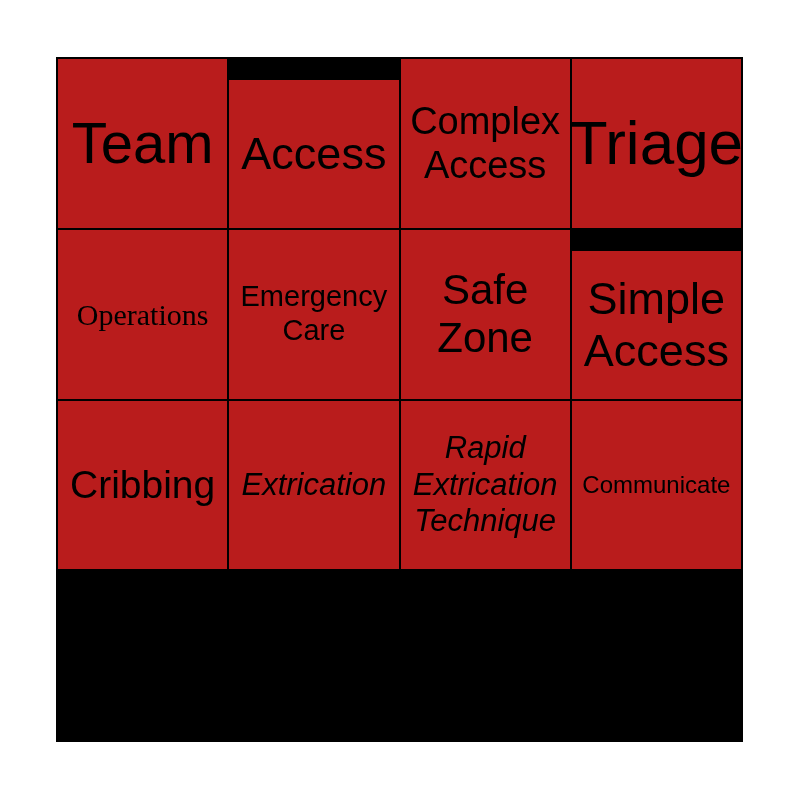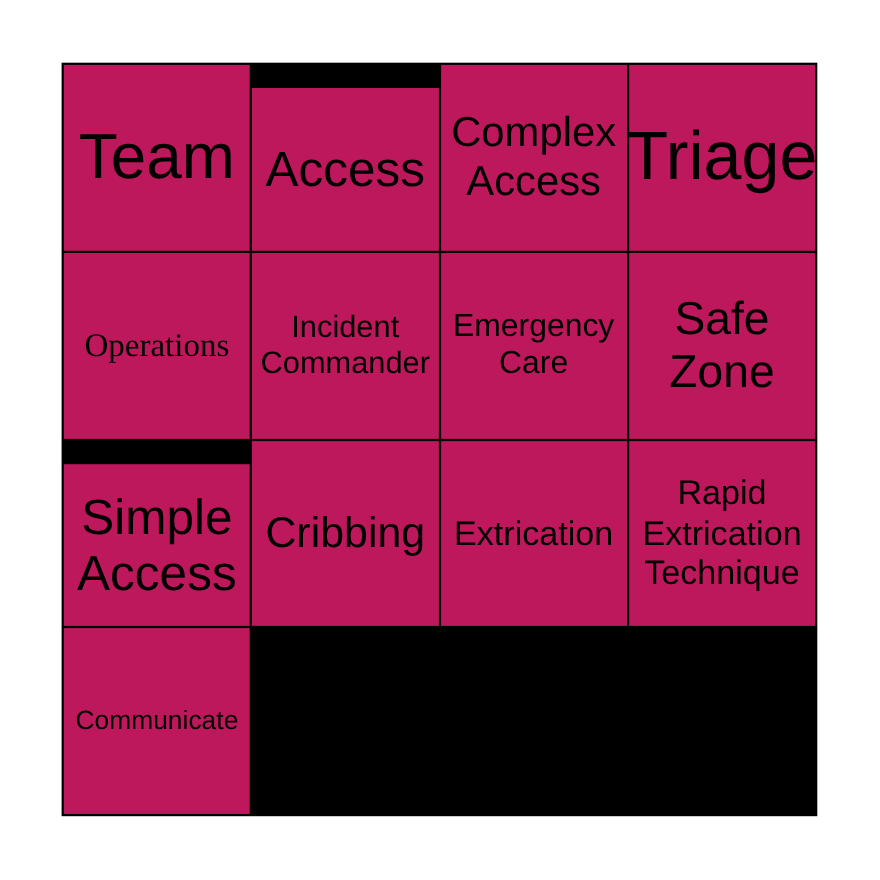--- a/index.html
+++ b/index.html
@@ -25,60 +25,59 @@
     height: 685px;
     background: #000000; 
     display: grid;
     grid-template-columns: repeat(4, 1fr);
     grid-template-rows: repeat(4, 1fr);
     gap: 2px;
     padding: 2px;
     box-sizing: border-box;
   }
   .cell {
-    background: #be185d;
+    background: #b91c1c;
     color: #000000;
     display: flex;
     align-items: center;
     justify-content: center;
     text-align: center;
     line-height: 1.17;
     padding: 0 6px;
     box-sizing: border-box;
     overflow: hidden;
     cursor: pointer;
   }
   
   .fs58 { font-size: 58px; }
   .fs54 { font-size: 62px; }
   .fs65 { font-size: 42px; line-height: 1.15; }
   .fs60 { font-size: 60px; }
   .fs45 { font-size: 45px; line-height: 1.15; margin-top: 21px; }
   .fs39 { font-size: 39px; }
   .fs38 { font-size: 38px; }
-  .fs31 { font-size: 31px; }
+  .fs31 { font-size: 31px; font-style: italic; }
   .fs30 { font-size: 30px; font-family: Liberation Serif, serif; }
   .fs29 { font-size: 29px; }
   .fs28 { font-size: 28px; }
   .fs27 { font-size: 27px; }
   .fs24 { font-size: 24px; }
 </style>
 </head>
 <body>
 
 <div class="stage">
   <div class="bingo-card">
 
     <div class="cell fs58">Team</div>
     <div class="cell fs45">Access</div>
 
     <div class="cell fs38">Complex Access</div>
     <div class="cell fs54">Triage</div>
     <div class="cell fs30">Operations</div>
-    <div class="cell fs28">Incident Commander</div>
 
     <div class="cell fs29">Emergency Care</div>
     <div class="cell fs65">Safe Zone</div>
     <div class="cell fs45">Simple Access</div>
     <div class="cell fs39">Cribbing</div>
 
     <div class="cell fs31">Extrication</div>
     <div class="cell fs31">Rapid Extrication Technique</div>
     <div class="cell fs24">Communicate</div>
 

